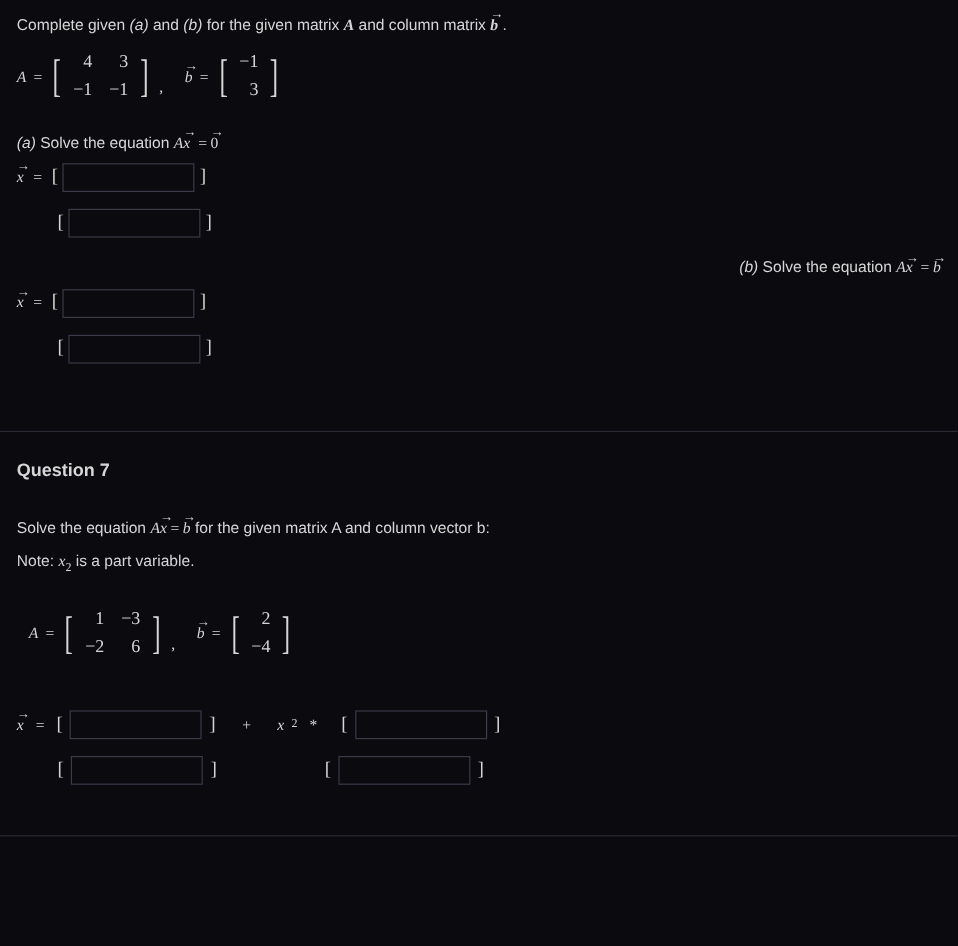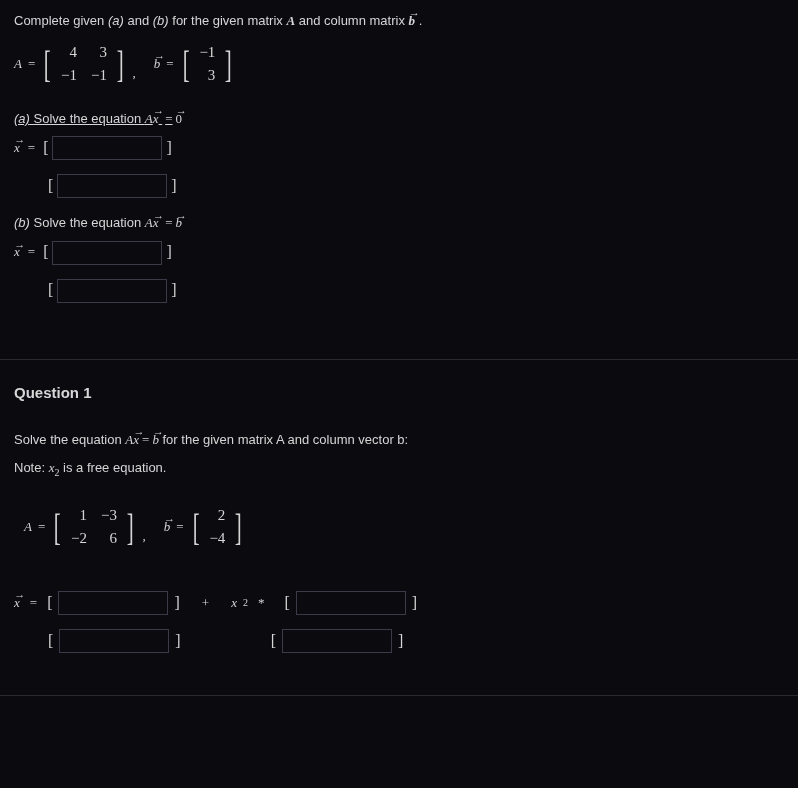--- a/index.html
+++ b/index.html
@@ -39,21 +39,21 @@
     flex-direction: column;
     gap: 2px;
     font-family: 'Times New Roman', serif;
     font-size: 15px;
     padding: 0 1px;
   }
   .mrow { display: flex; gap: 14px; justify-content: center;}
   .mcell { min-width: 16px; text-align: right; }
   .eqline { display: flex; align-items: center; gap: 6px; margin: 6px 0 18px 0;}
   .part { font-style: italic; }
-  .section-gap { margin-top: 24px; text-decoration: underline; }
+  .section-gap { margin-top: 24px; }
   .input-box {
     background: #0a0a0f;
     border: 1px solid #3a3a48;
     height: 24px;
     width: 110px;
     color: #d6d6d6;
     font-size: 12px;
     padding: 2px 4px;
   }
   .answer-block { margin: 8px 0 0 0; }
@@ -125,21 +125,21 @@
     <input class="input-box" style="">
     <span class="small-br">]</span>
   </div>
   <div class="ans-row" style="margin-left:34px;">
     <span class="small-br">[</span>
     <input class="input-box" style="">
     <span class="small-br">]</span>
   </div>
 </div>
 
-<div style="margin-top:16px;">
+<div style="margin-top:16px;text-align:right;">
   <span class="part">(b)</span><span>  Solve the equation  </span><span class="math-i serif">A</span><span class="math-i serif vec">x</span>
   <span class="serif" style="margin:0 3px;">=</span><span class="math-i serif vec">b</span>
 </div>
 
 <div class="answer-block">
   <div class="ans-row">
     <span class="math-i serif vec">x</span>
     <span class="serif" style="margin:0 4px;">=</span>
     <span class="small-br">[</span>
     <input class="input-box" style="">
@@ -147,31 +147,31 @@
   </div>
   <div class="ans-row" style="margin-left:34px;">
     <span class="small-br">[</span>
     <input class="input-box" style="">
     <span class="small-br">]</span>
   </div>
 </div>
 
 <div class="question-divider"></div>
 
-<div class="qtitle">Question 1</div>
+<div class="qtitle">Question 7</div>
 
 <div>
   <span>Solve the equation  </span><span class="math-i serif">A</span><span class="math-i serif vec">x</span><span class="serif" style="margin:0 3px;">=</span><span class="math-i serif vec">b</span><span>  for the given matrix A and column vector b:</span>
 </div>
 
 <div class="note-line">
   <span class="underline">Note:</span>
   <span> </span>
   <span class="math-i serif">x</span><sub class="serif" style="font-size:10px;">2</sub>
-  <span> is a free equation.</span>
+  <span> is a part variable.</span>
 </div>
 
 <div class="eqline" style="margin-left:10px;">
   <span class="math-i serif">A</span>
   <span class="serif">=</span>
   <span class="lb">[</span>
   <span class="mat">
     <span class="mrow">
         <span class="mcell">1</span>
         <span class="mcell">−3</span>

